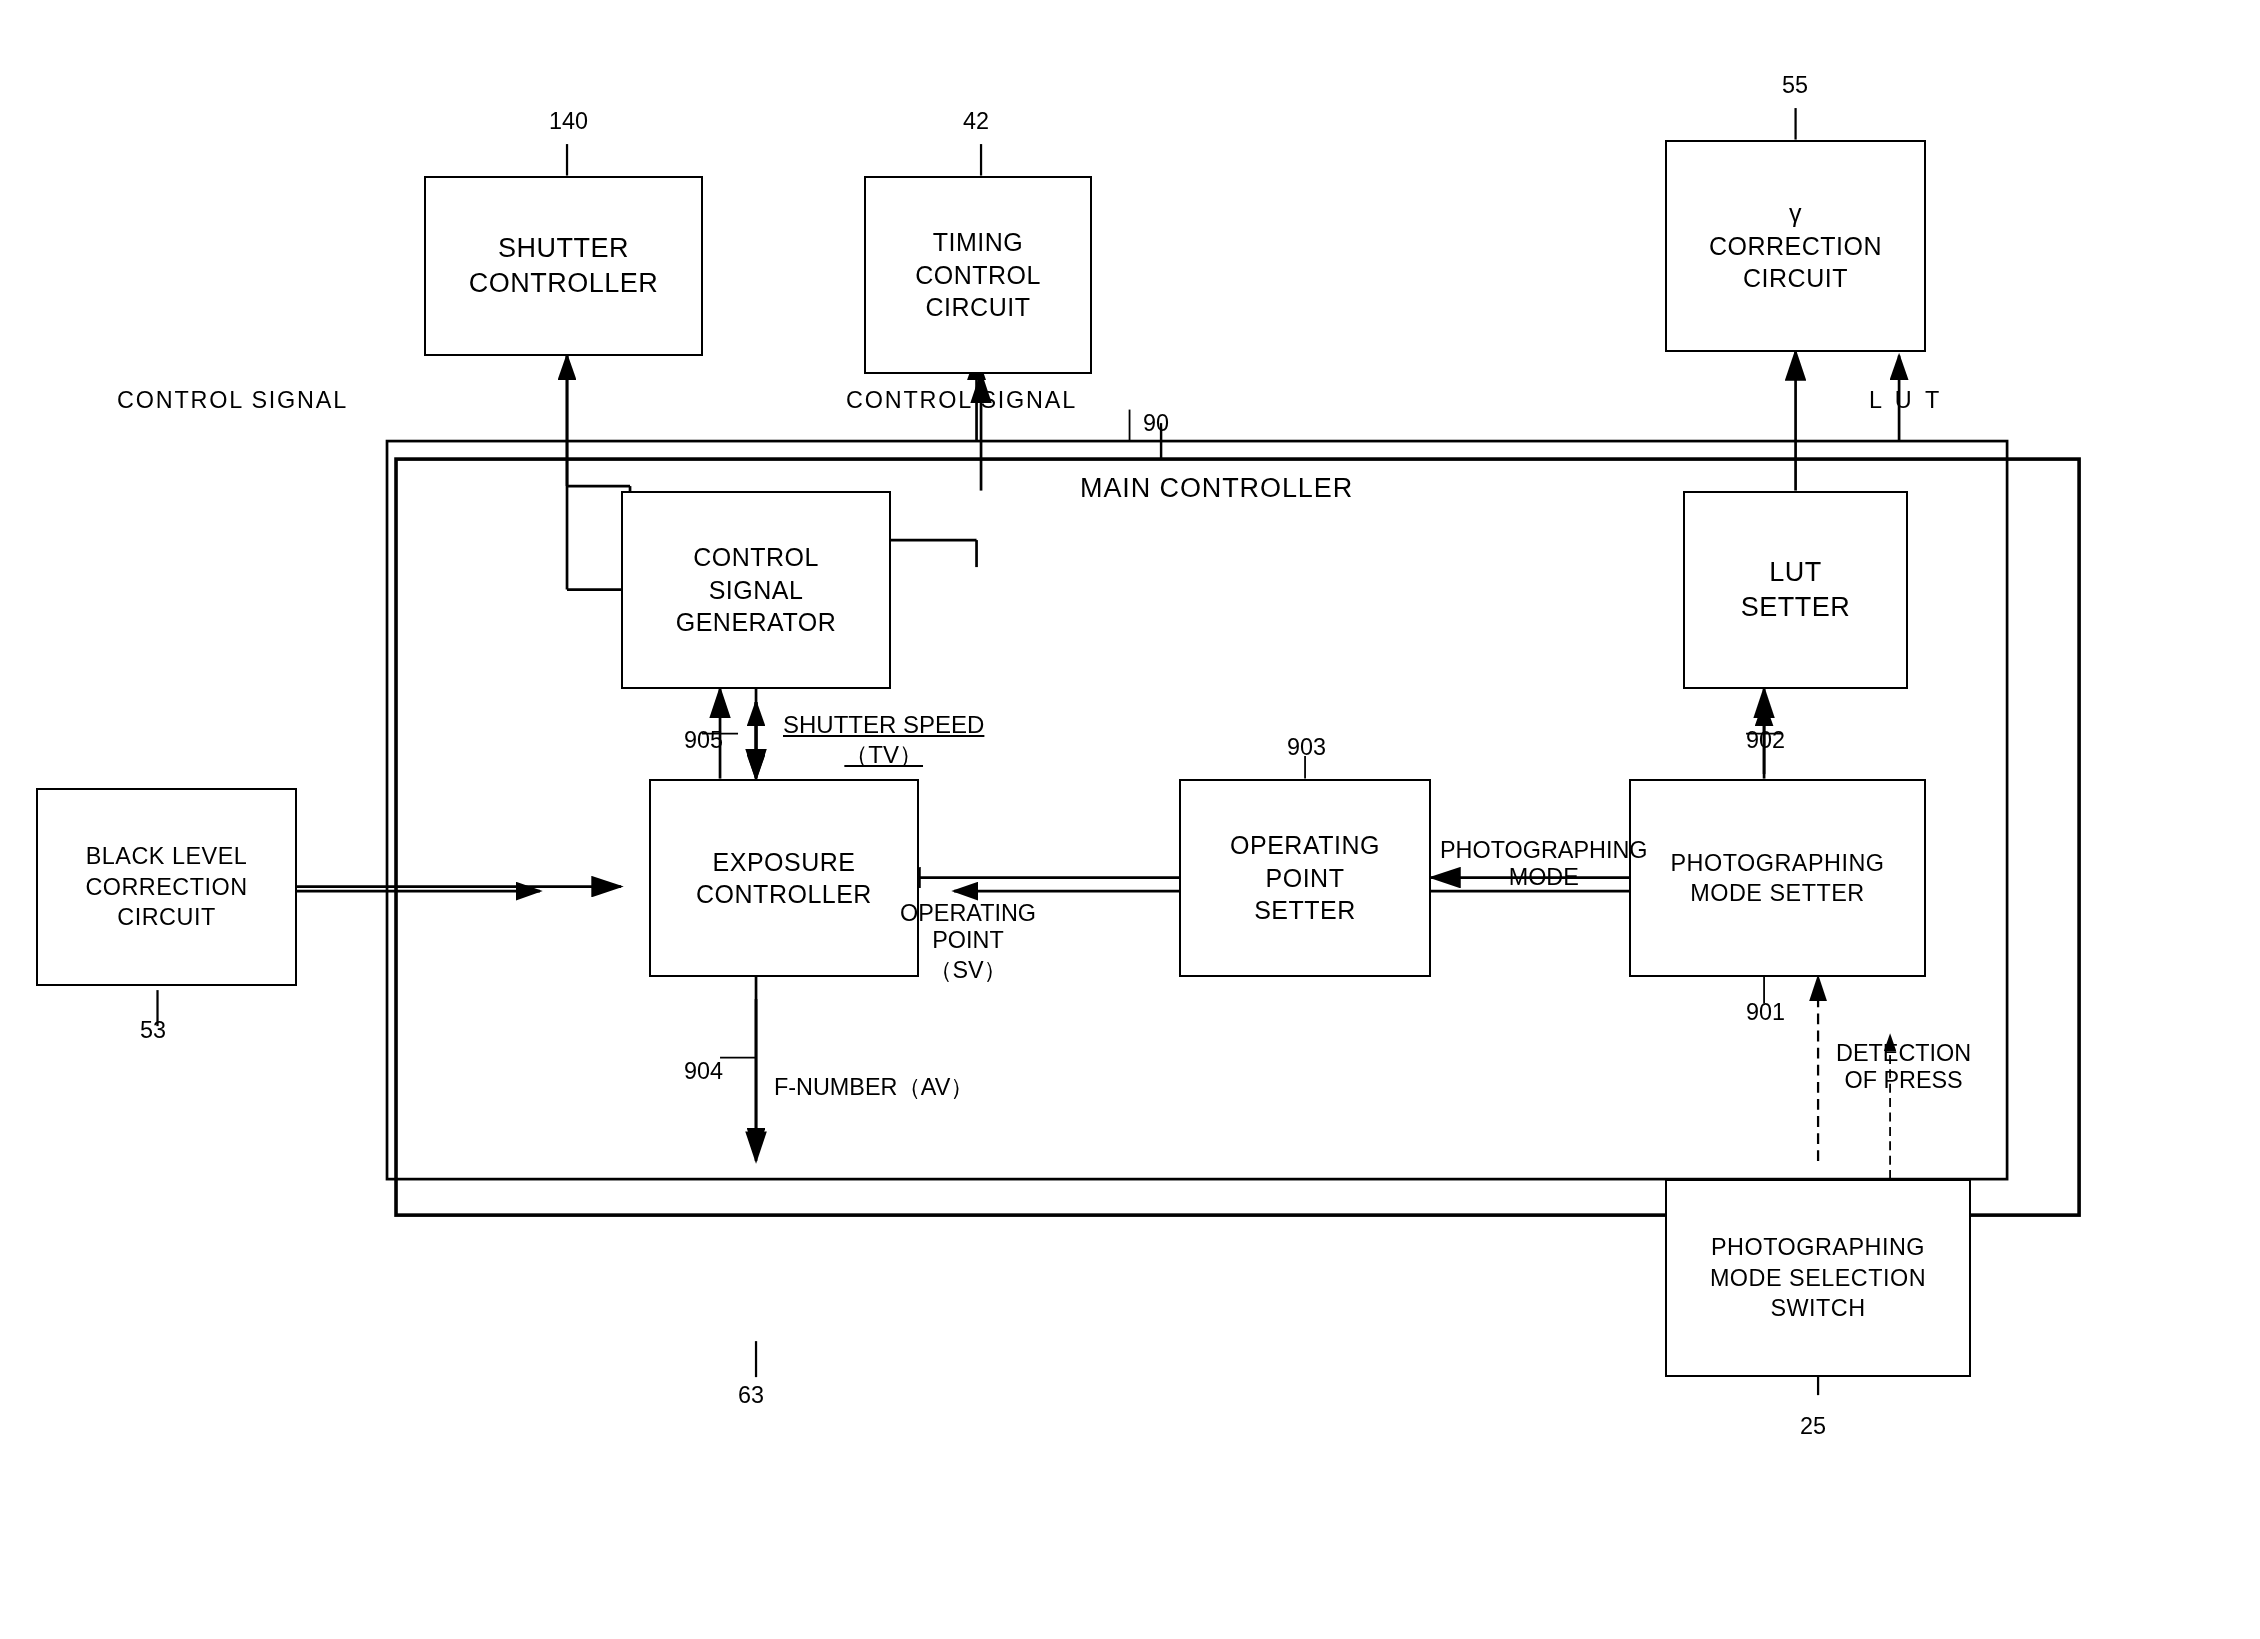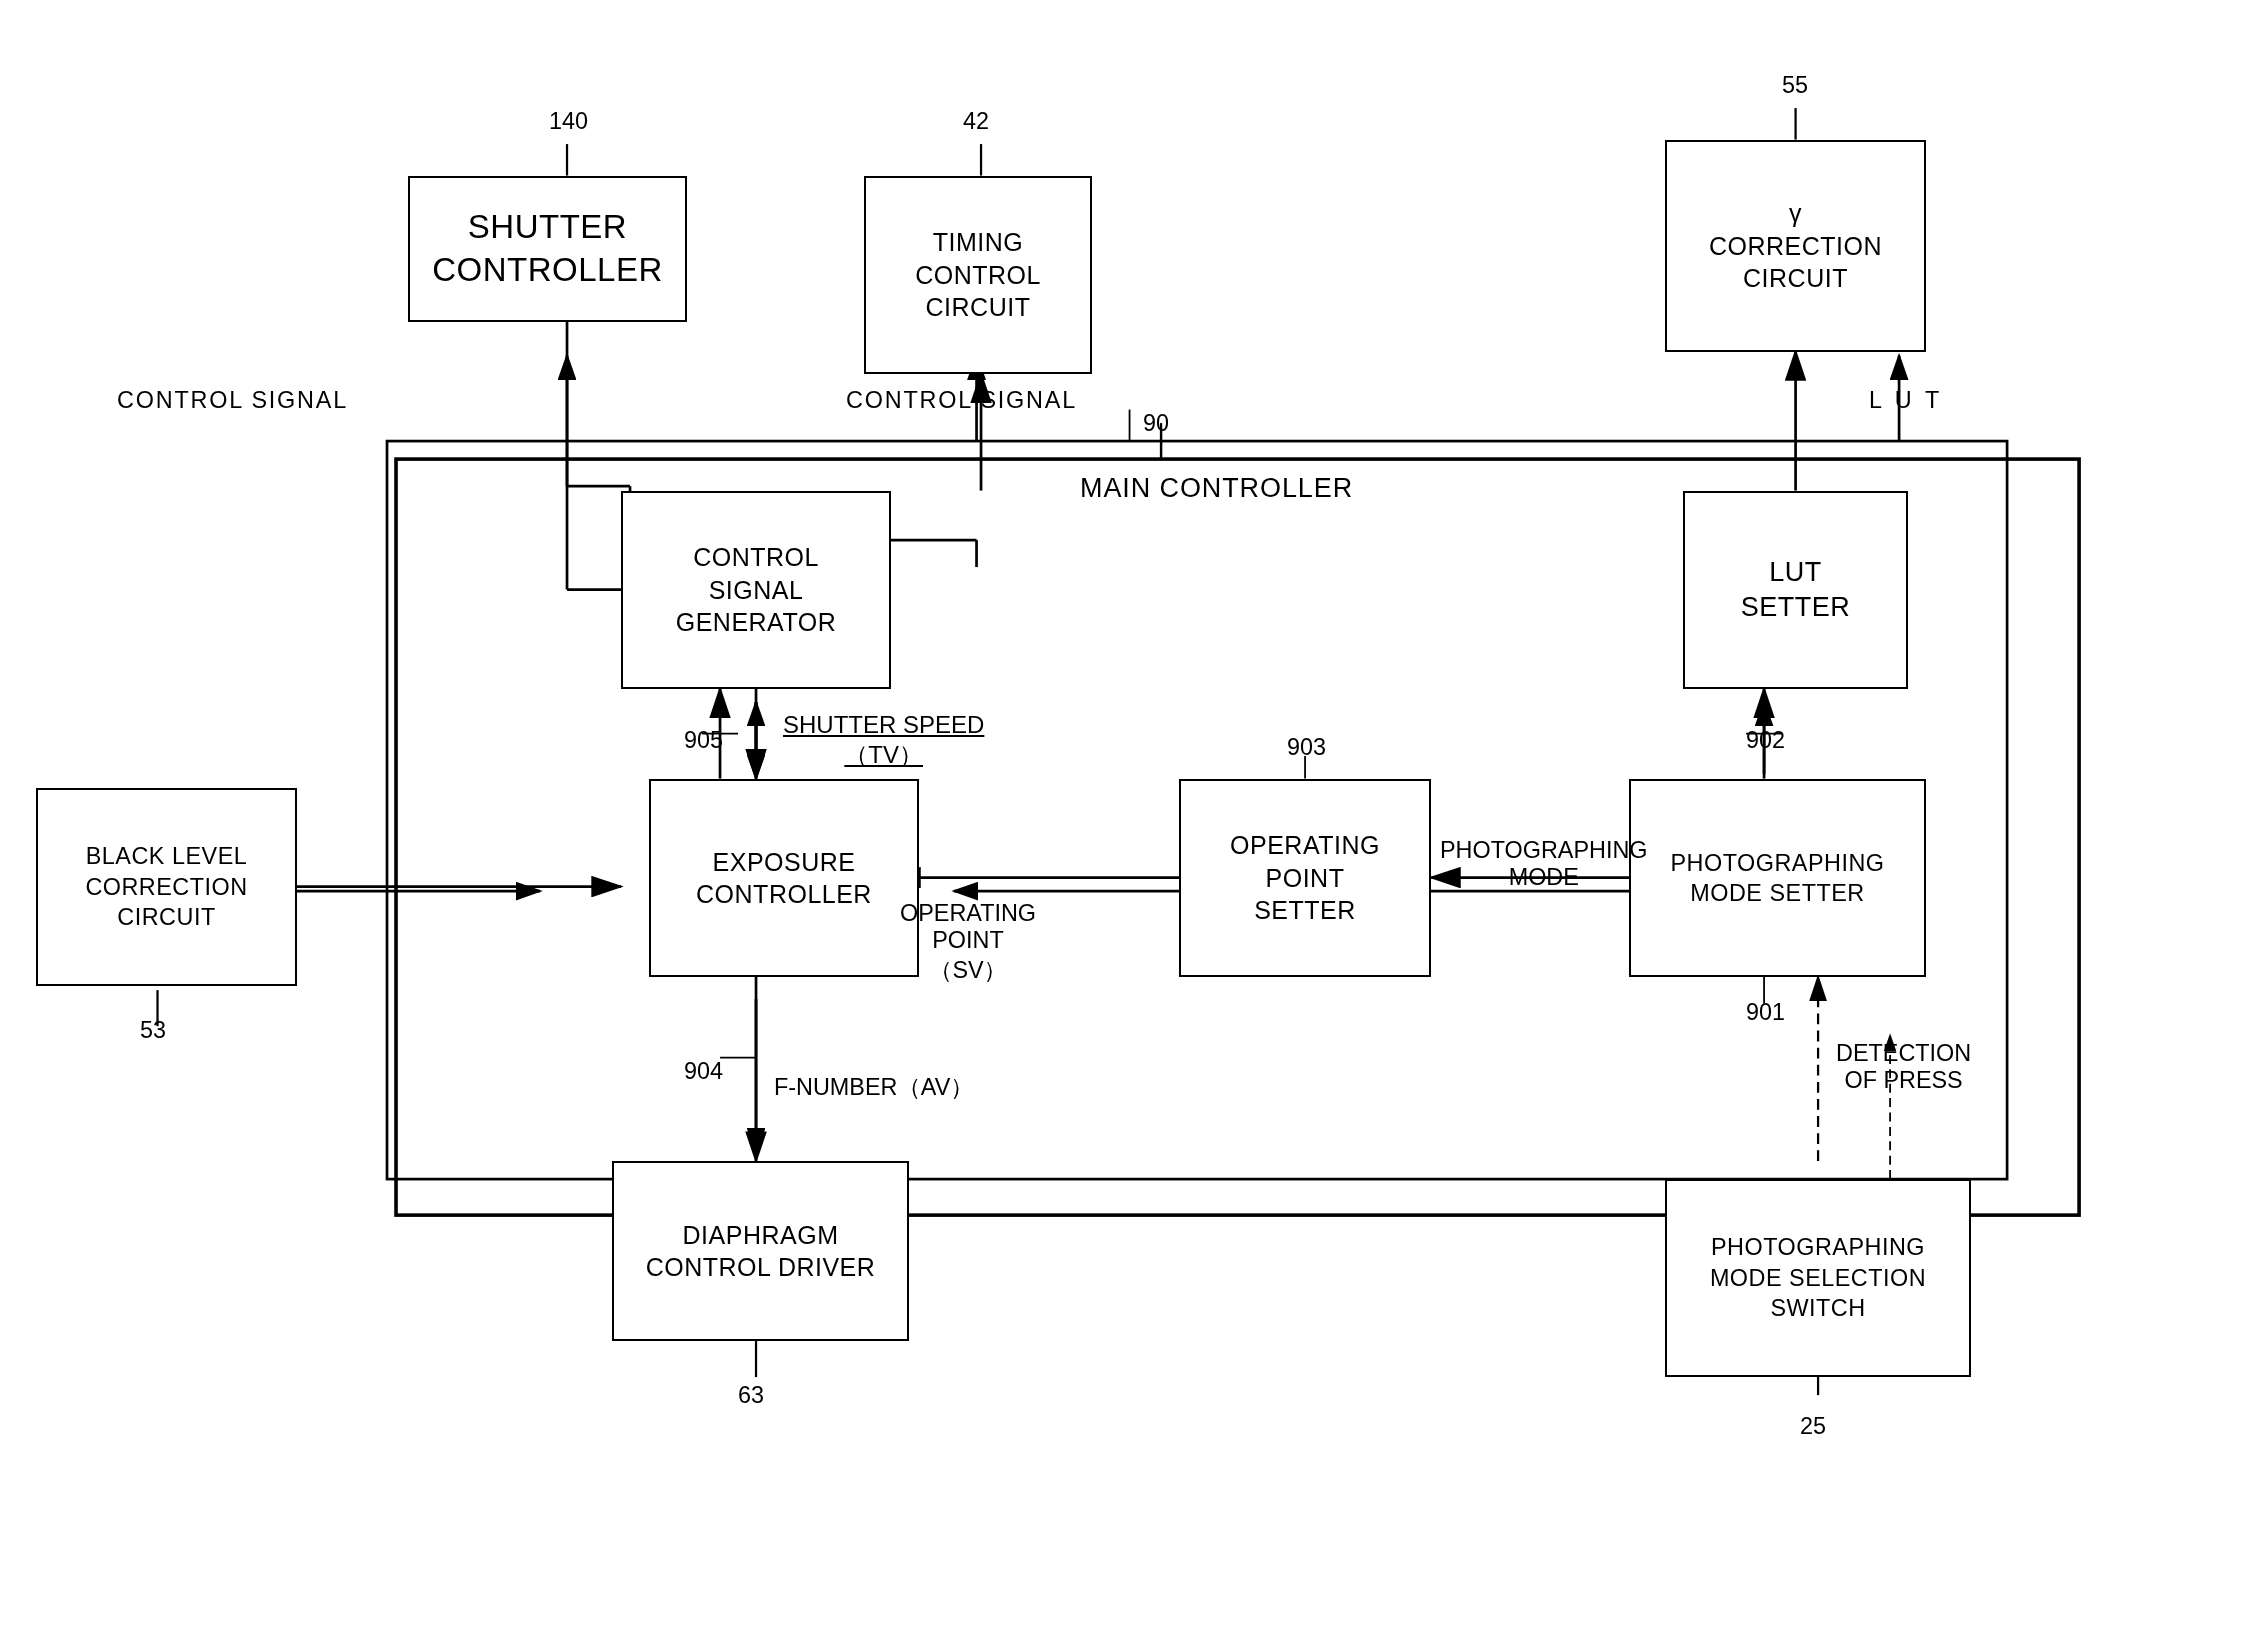--- a/index.html
+++ b/index.html
@@ -149,21 +149,21 @@
     <line x1="630" y1="195" x2="630" y2="160" stroke="#000" stroke-width="2.5"></line>
 
     <line x1="1090" y1="195" x2="1090" y2="160" stroke="#000" stroke-width="2.5"></line>
 
     <line x1="1995" y1="155" x2="1995" y2="120" stroke="#000" stroke-width="2.5"></line>
 
     <line x1="2020" y1="1510" x2="2020" y2="1550" stroke="#000" stroke-width="2.5"></line>
 
   </svg>
 
-  <div class="box" style="left:408px;top:176px;width:279px;height:146px;font-size:33px;">
+  <div class="box" style="left:424px;top:176px;width:279px;height:180px;font-size:27px;">
     <span>SHUTTER
 CONTROLLER</span>
   </div>
   <div class="label" style="left:549px;top:108px;">140</div>
 
   <div class="box" style="left:864px;top:176px;width:228px;height:198px;font-size:25px;">
     <span>TIMING<br>CONTROL<br>CIRCUIT</span>
   </div>
   <div class="label" style="left:963px;top:108px;">42</div>
 
@@ -191,23 +191,20 @@
 
   <div class="box" style="left:1179px;top:779px;width:252px;height:198px;font-size:25px;">
     <span>OPERATING<br>POINT<br>SETTER</span>
   </div>
   <div class="label" style="left:1287px;top:734px;">903</div>
 
   <div class="box" style="left:1629px;top:779px;width:297px;height:198px;font-size:23.4px;">
     <span>PHOTOGRAPHING<br>MODE SETTER</span>
   </div>
 
-  <div class="box" style="left:612px;top:1161px;width:297px;height:180px;font-size:25px;">
-    <span>DIAPHRAGM<br>CONTROL DRIVER</span>
-  </div>
   <div class="label" style="left:738px;top:1382px;">63</div>
 
   <div class="box" style="left:1665px;top:1179px;width:306px;height:198px;font-size:23.4px;">
     <span>PHOTOGRAPHING<br>MODE SELECTION<br>SWITCH</span>
   </div>
   <div class="label" style="left:1800px;top:1413px;">25</div>
 
   <div class="label" style="left:1080px;top:473px;font-size:27px;font-weight:normal;letter-spacing:0.9px;">
     <span>MAIN CONTROLLER</span>
   </div>

